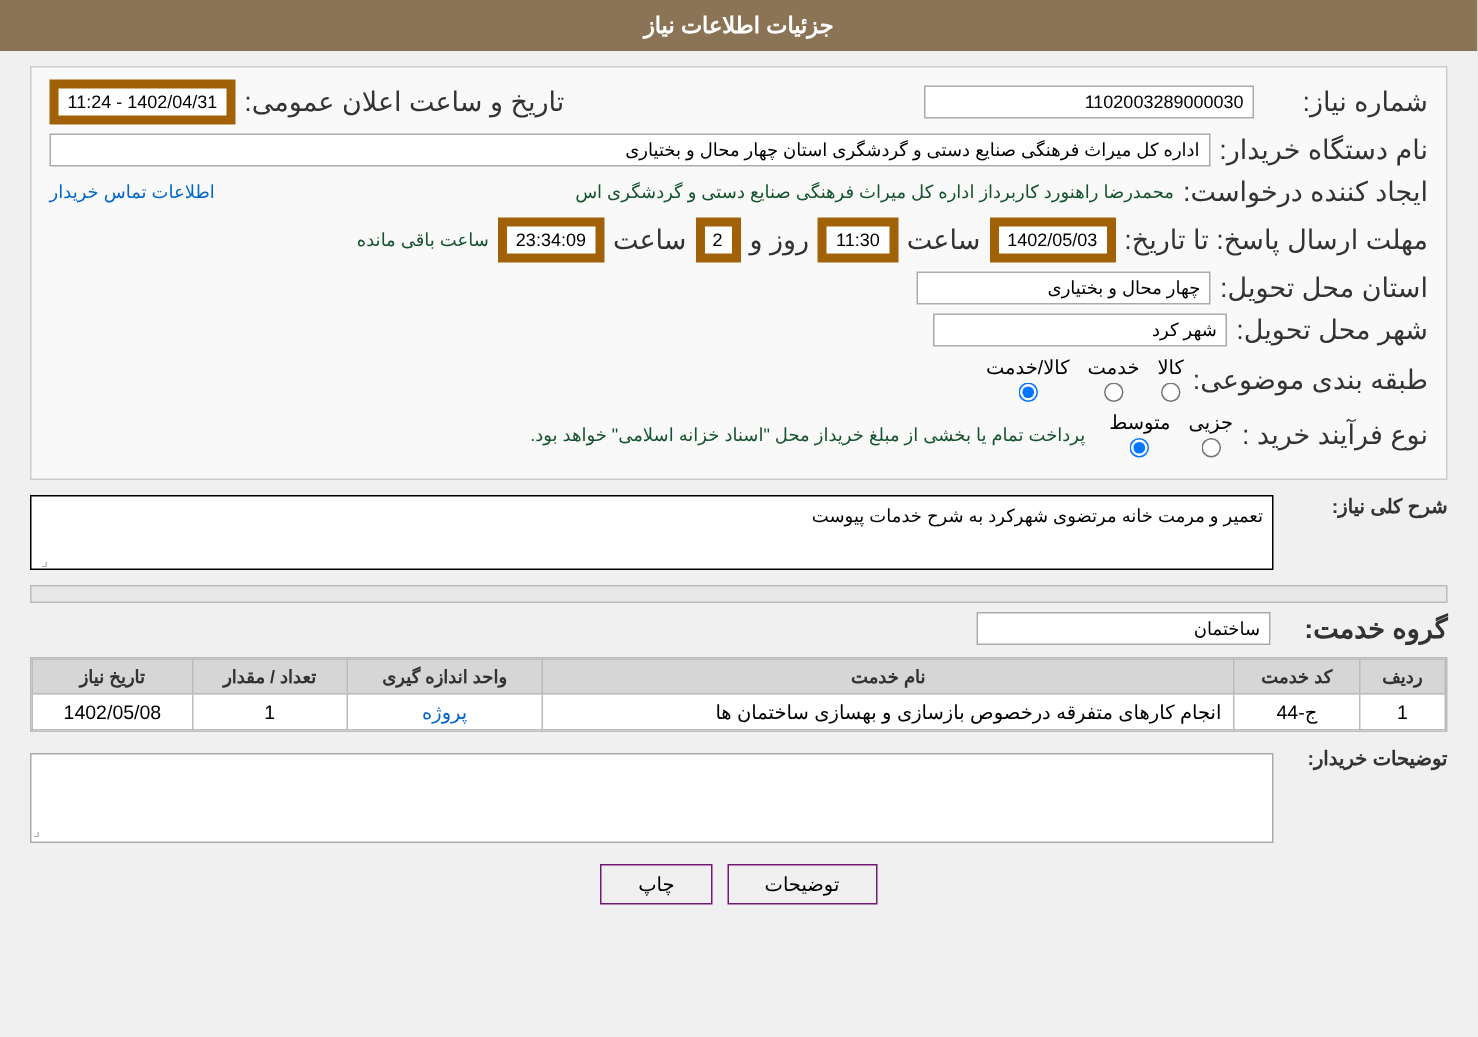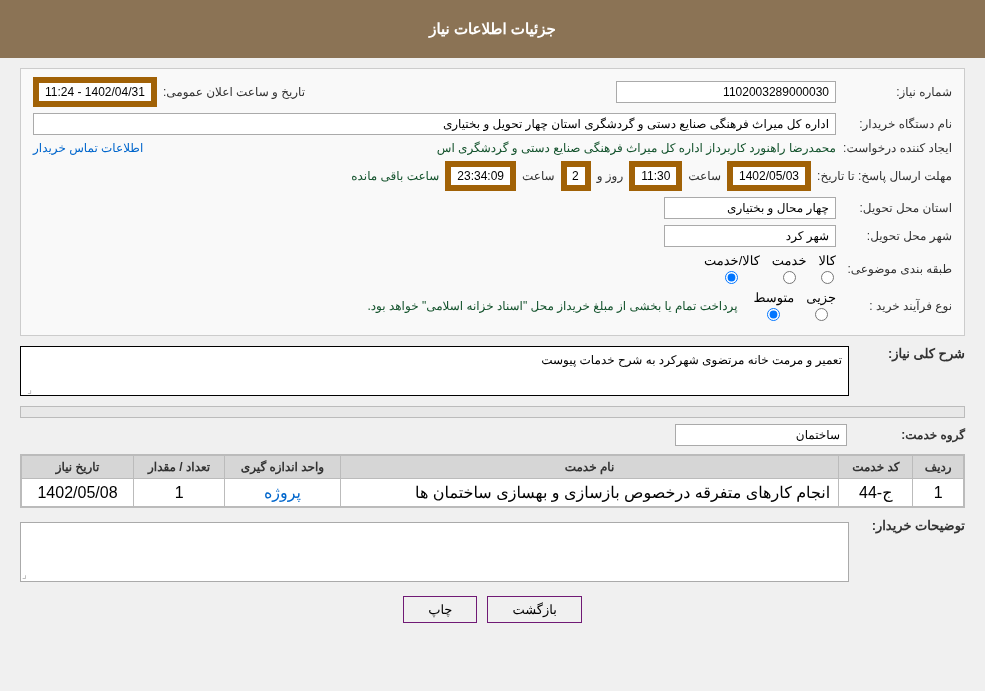--- a/index.html
+++ b/index.html
@@ -14,21 +14,21 @@
       max-width: 985px;
       margin: 0 auto;
       background: #f0f0f0;
       min-height: 691px;
       padding-bottom: 20px;
     }
     .header-bar {
       background: #8B7355;
       color: white;
       text-align: center;
-      padding: 20px 16px;
+      padding: 8px 16px;
       font-size: 15px;
       font-weight: bold;
       letter-spacing: 1px;
     }
     .main-content {
       padding: 10px 20px;
     }
     .info-section {
       background: #f9f9f9;
       border: 1px solid #ccc;
@@ -36,36 +36,36 @@
       margin-bottom: 10px;
     }
     .row {
       display: flex;
       align-items: center;
       margin-bottom: 6px;
       gap: 6px;
     }
     .label {
       color: #333;
-      font-size: 12px;
+      font-size: 18px;
       white-space: nowrap;
       min-width: 110px;
       text-align: right;
     }
     .value-box {
       border: 1px solid #aaa;
       background: white;
       padding: 2px 6px;
       font-size: 12px;
       min-height: 22px;
       display: flex;
       align-items: center;
     }
     .value-box.wide { flex: 1; }
-    .value-box.medium { width: 172px; }
+    .value-box.medium { width: 196px; }
     .date-box {
       border: 6px solid #a16207;
       background: white;
       padding: 2px 6px;
       font-size: 12px;
       min-height: 22px;
       display: inline-flex;
       align-items: center;
     }
     .link-text {
@@ -141,21 +141,21 @@
       background: #d6d6d6;
       border: 1px solid #bbb;
       padding: 4px 8px;
       font-size: 12px;
       text-align: center;
       color: #333;
     }
     td {
       border: 1px solid #bbb;
       padding: 4px 8px;
-      font-size: 16px;
+      font-size: 13px;
       text-align: center;
       background: white;
     }
     td.text-right { text-align: right; margin-left: 39px; }
     .link-td { color: #0066cc; }
     .buyer-notes {
       border: 1px solid #aaa;
       background: white;
       min-height: 60px;
       padding: 6px;
@@ -205,21 +205,21 @@
       <div class="row">
         <span class="label">شماره نياز:</span>
         <div class="value-box" style="width:220px;">1102003289000030</div>
         <span style="flex:1;"></span>
         <span class="label" style="min-width:auto;">تاريخ و ساعت اعلان عمومى:</span>
         <div class="date-box">1402/04/31 - 11:24</div>
       </div>
 
       <div class="row">
         <span class="label">نام دستگاه خريدار:</span>
-        <div class="value-box wide">اداره كل ميراث فرهنگى  صنايع دستى و گردشگرى استان چهار تحويل و بختيارى</div>
+        <div class="value-box wide">اداره كل ميراث فرهنگى  صنايع دستى و گردشگرى استان چهار محال و بختيارى</div>
       </div>
 
       <div class="row">
         <span class="label">ايجاد كننده درخواست:</span>
         <span class="notice-text" style="flex:1;">محمدرضا راهنورد كاربرداز اداره كل ميراث فرهنگى  صنايع دستى و گردشگرى اس</span>
         <span class="link-text">اطلاعات تماس خريدار</span>
       </div>
 
       <div class="row">
         <span class="label">مهلت ارسال پاسخ: تا تاريخ:</span>
@@ -320,18 +320,18 @@
 
     <div class="row" style="align-items:flex-start; gap:6px;">
       <span class="label" style="font-weight:bold; font-size:13px;">توضيحات خريدار:</span>
       <div style="flex:1; position:relative;">
         <div class="buyer-notes"></div>
         <span class="resize-corner">⌟</span>
       </div>
     </div>
 
     <div class="footer-buttons">
-      <button class="btn btn-back">بازگشت</button>
+      <button class="btn btn-back">توضيحات</button>
       <button class="btn btn-print">چاپ</button>
     </div>
 
   </div>
 </div>
 
 </body></html>

